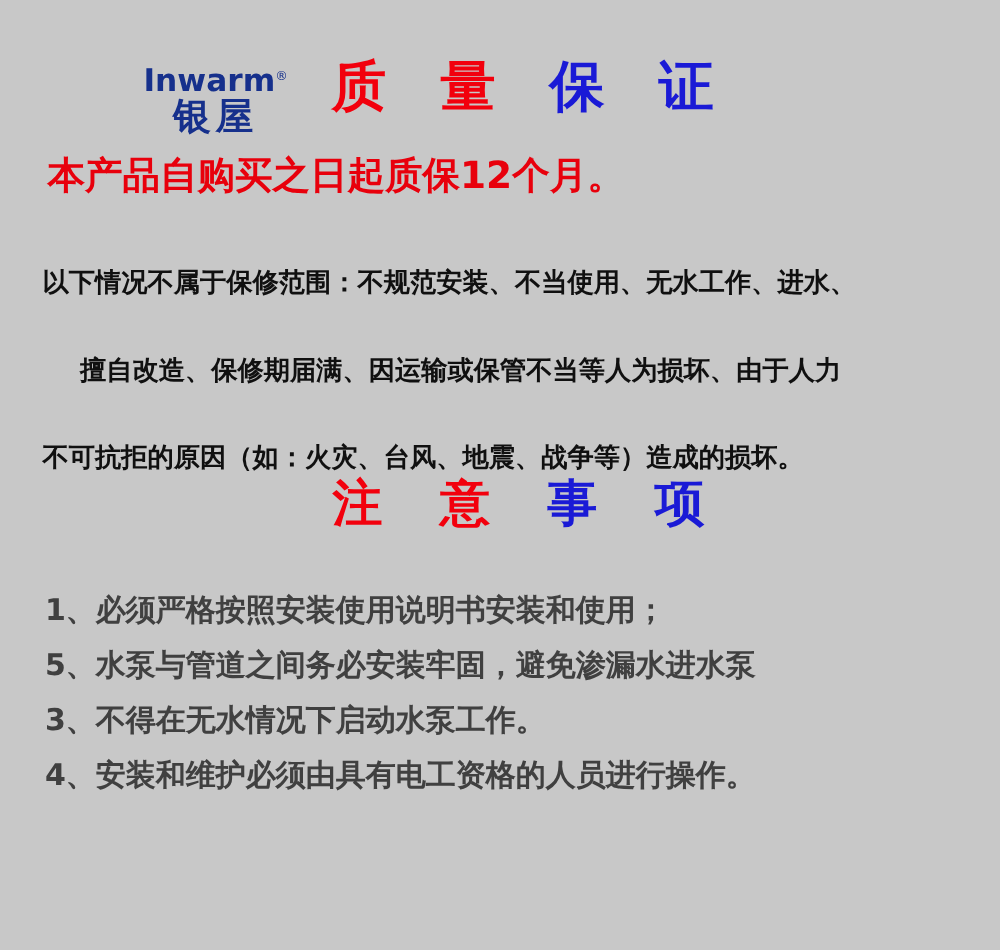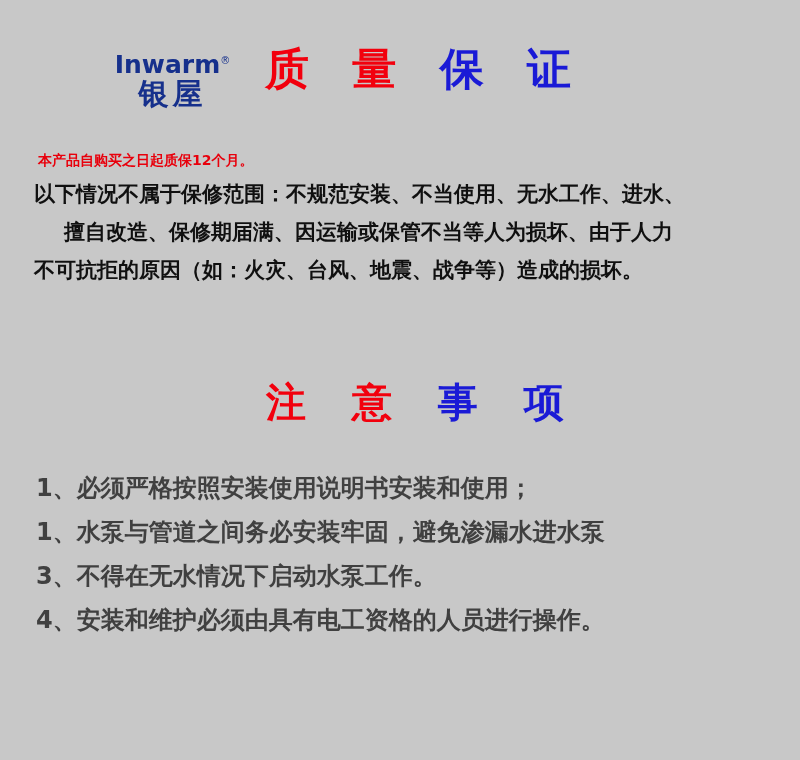--- a/index.html
+++ b/index.html
@@ -72,41 +72,42 @@
     letter-spacing: 14px;
     white-space: nowrap;
     text-align: right;
   }
   .title-warranty .c-red { color: #f2000d; }
   .title-warranty .c-blue { color: #1a1ad6; }
 
   
   .warranty-lead {
     position: absolute;
-    top: 152px;
+    top: 120px;
     left: 38px;
-    font-size: 14px;
+    font-size: 30px;
     font-weight: bold;
     color: #e8000c;
     letter-spacing: 0px;
     white-space: nowrap;
   }
   .warranty-body {
     position: absolute;
     top: 175px;
     left: 34px;
     width: 735px;
     font-size: 21px;
     font-weight: bold;
     color: #101010;
     line-height: 38px;
   }
   .warranty-body .ln {
     display: block;
     white-space: nowrap;
+    margin-top: 32px;
   }
   .ln.indent-1 { padding-left: 30px; }
 
   
   .title-notice {
     position: absolute;
     top: 375px;
     left: 266px;
     font-size: 40px;
     font-weight: bold;
@@ -160,18 +161,18 @@
     <span class="ln indent-1">擅自改造、保修期届满、因运输或保管不当等人为损坏、由于人力</span>
     <span class="ln">不可抗拒的原因（如：火灾、台风、地震、战争等）造成的损坏。</span>
   </div>
 
   <div class="title-notice">
     <span class="c-red">注 意 </span><span class="c-blue">事 项</span>
   </div>
 
   <div class="notice-list">
     <span class="ni">1、必须严格按照安装使用说明书安装和使用；</span>
-    <span class="ni">1、水泵与管道之间务必安装牢固，避免渗漏水进水泵</span>
+    <span class="ni">5、水泵与管道之间务必安装牢固，避免渗漏水进水泵</span>
     <span class="ni">3、不得在无水情况下启动水泵工作。</span>
     <span class="ni">4、安装和维护必须由具有电工资格的人员进行操作。</span>
   </div>
 
 </div>
 
 </body></html>

